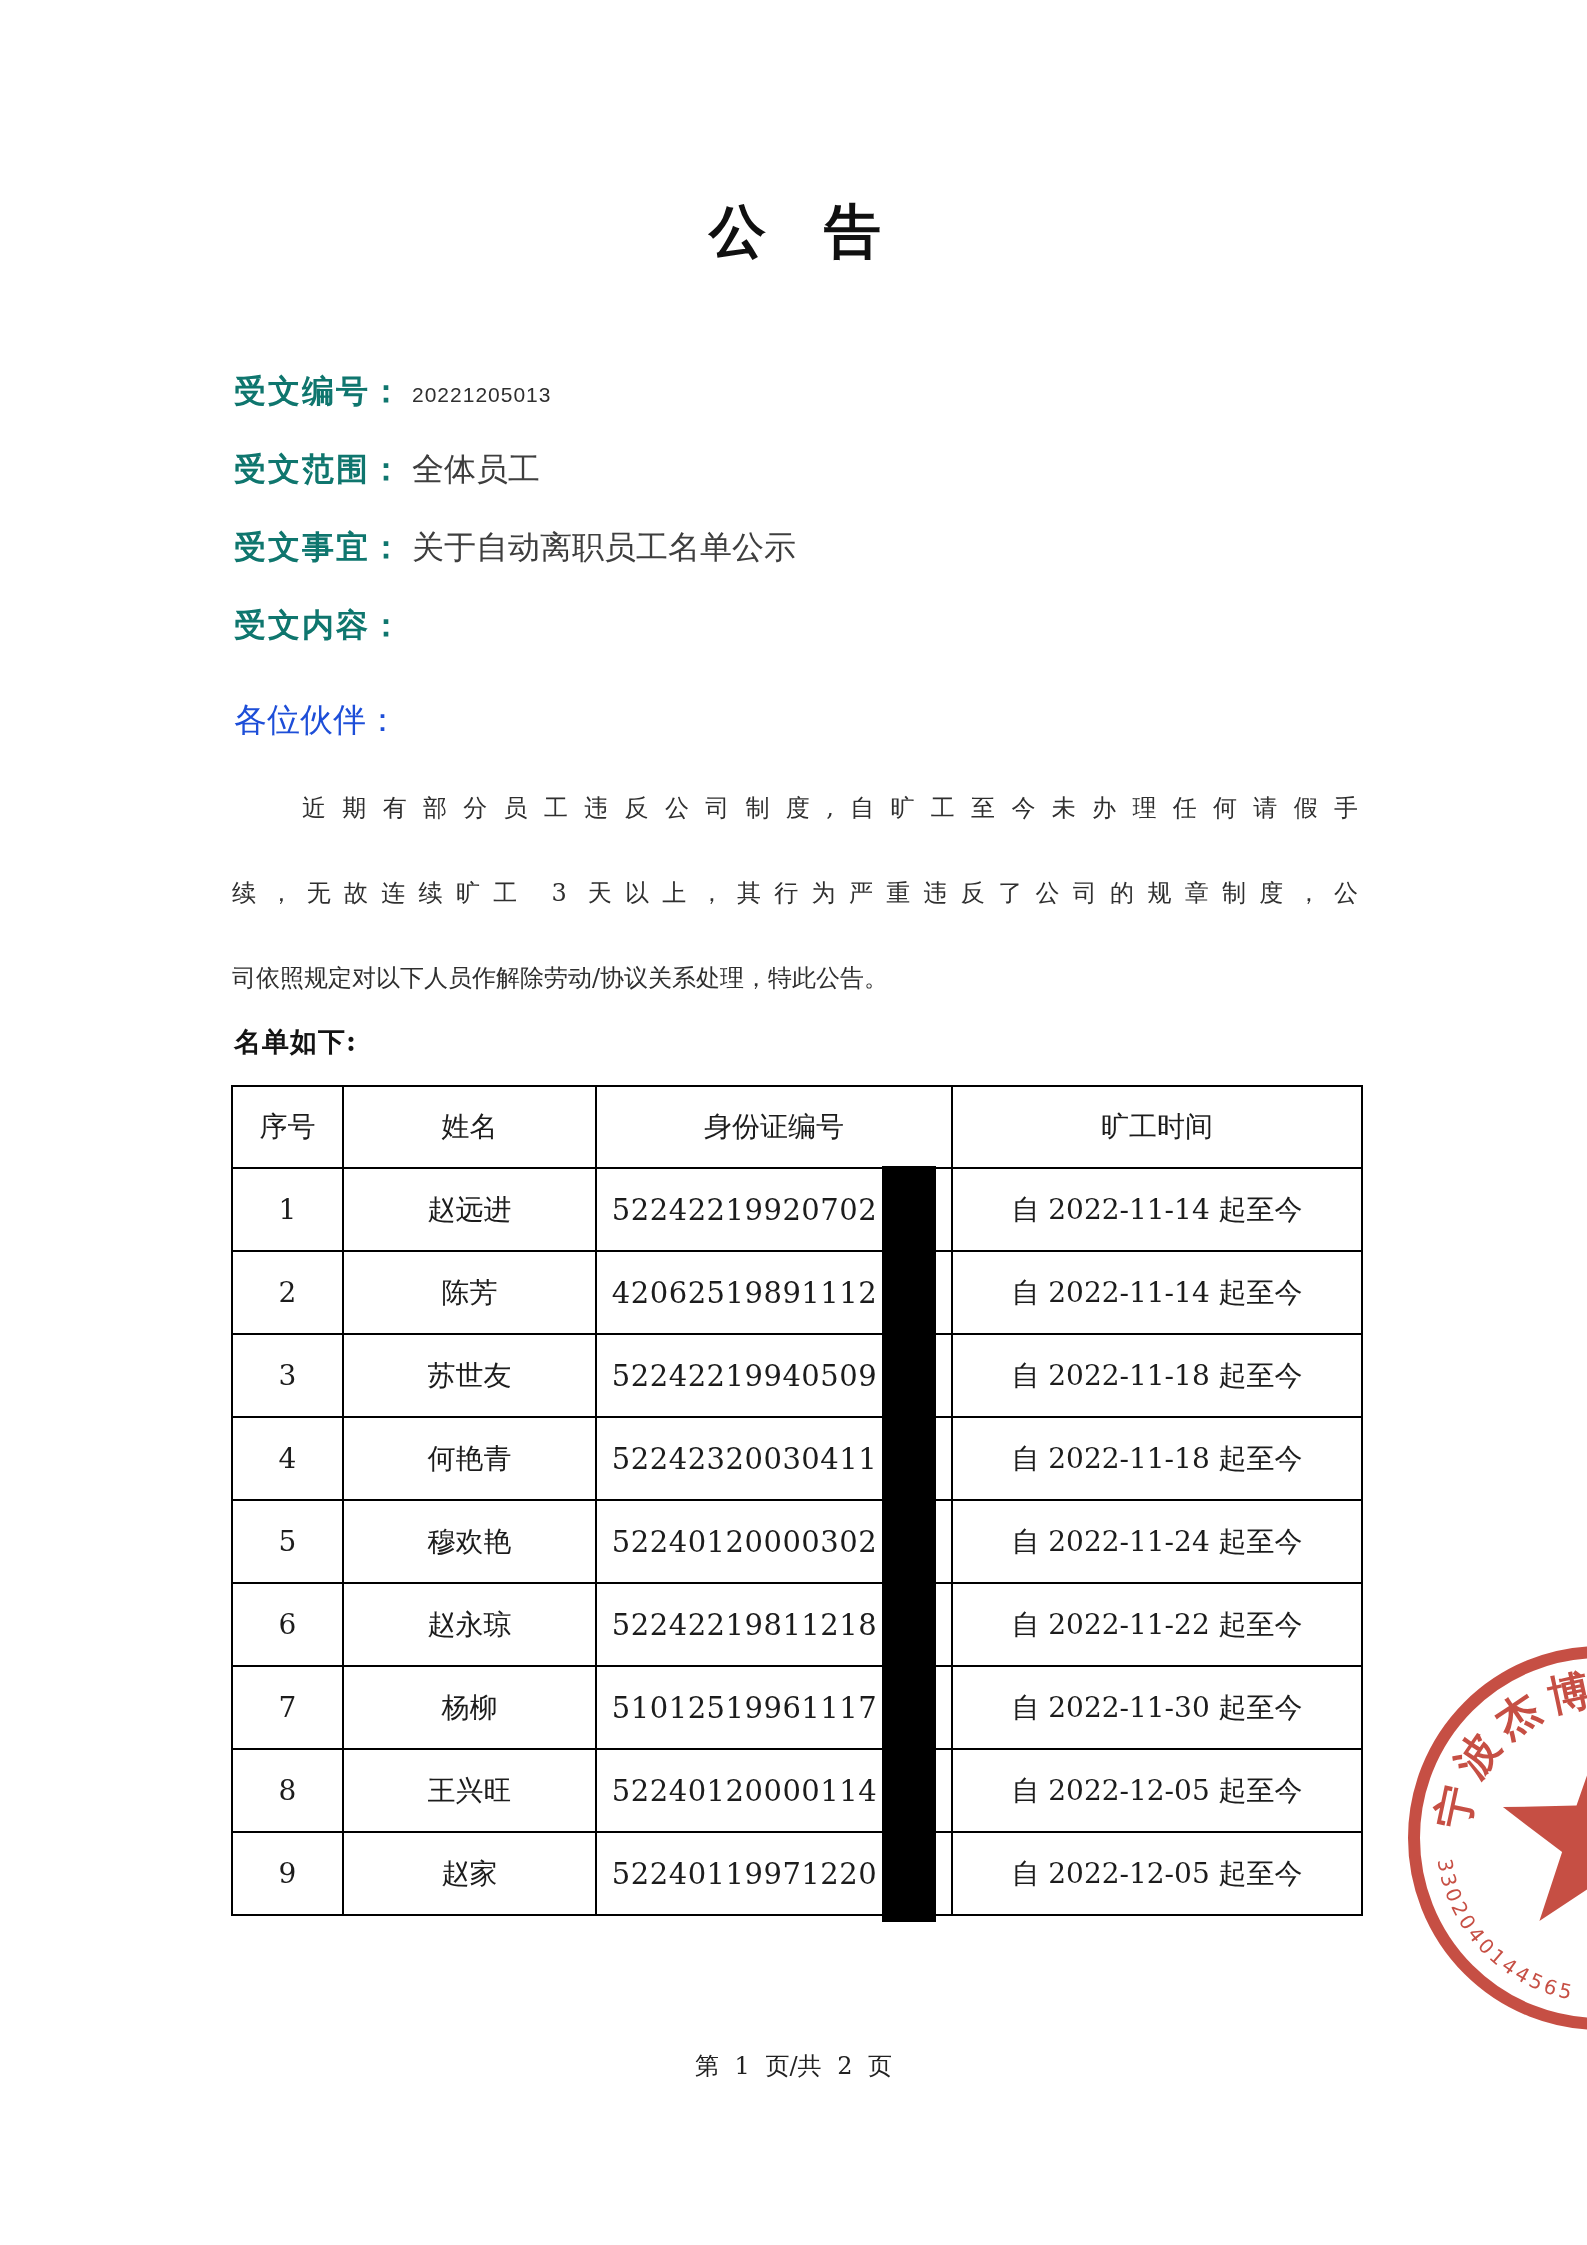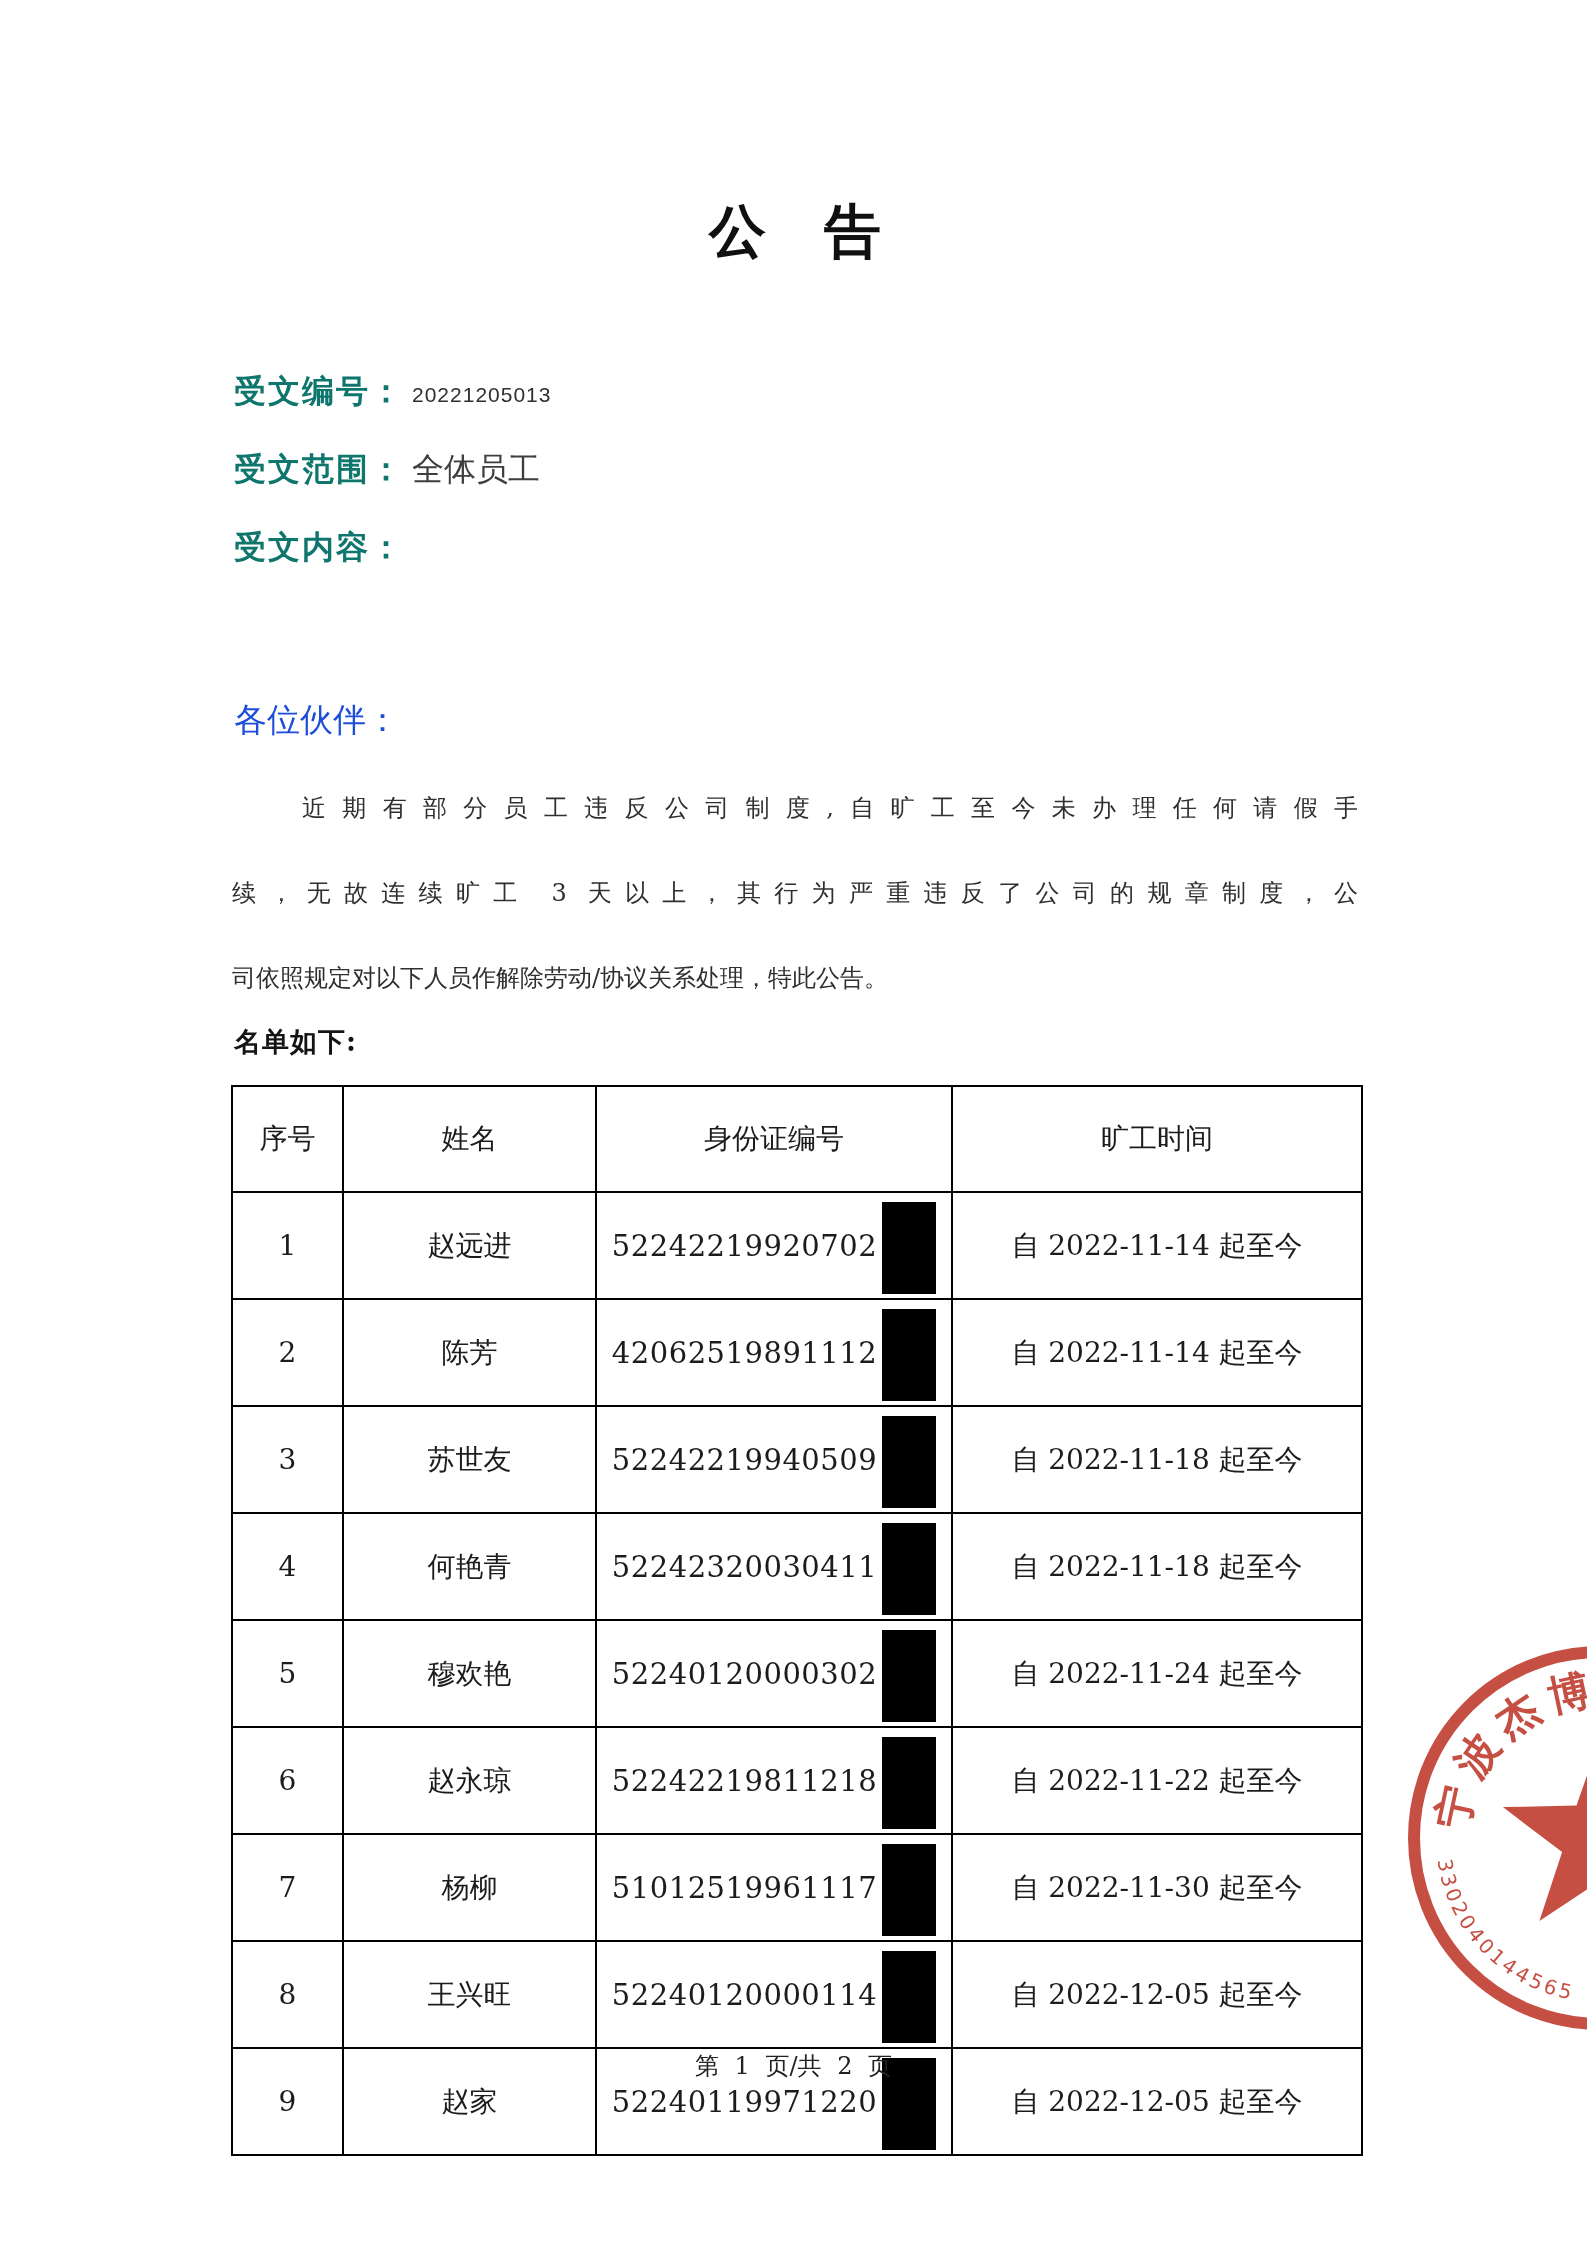--- a/index.html
+++ b/index.html
@@ -18,21 +18,21 @@
   .field-value.num{font-family:"Liberation Sans","DejaVu Sans",sans-serif;font-size:21px;color:#2f2f2f;letter-spacing:1px;}
   .salutation{position:absolute;top:698px;left:234px;font-size:33px;color:#1d4ed8;}
   .body-text{position:absolute;top:766px;left:232px;width:1126px;font-size:24px;color:#2f2f2f;}
   .body-line{line-height:85px;text-align:justify;text-align-last:justify;}
   .body-line.first{text-indent:70px;}
   .body-line.last{text-align-last:left;}
   .list-label{position:absolute;top:1024px;left:234px;font-size:27px;font-weight:700;color:#141414;letter-spacing:1px;}
   table.roster{position:absolute;top:1085px;left:231px;border-collapse:collapse;table-layout:fixed;}
   .roster th,.roster td{
     border:2px solid #000;text-align:center;vertical-align:middle;
-    font-size:28px;font-weight:400;color:#1c1c1c;padding:12px;overflow:visible;
+    font-size:28px;font-weight:400;color:#1c1c1c;padding:0;overflow:visible;
   }
   .roster th{height:80px;}
   .roster td{height:81px;}
   .cell-id .id-text{font-size:29px;letter-spacing:0.5px;}
   .redact{display:inline-block;width:54px;height:92px;background:#000;vertical-align:middle;margin:-32px 0 -32px 5px;}
   .cell-period{font-weight:700;}
   .page-footer{position:absolute;top:2050px;left:0;width:1587px;text-align:center;font-size:24px;color:#222;word-spacing:8px;}
   .stamp{position:absolute;left:1390px;top:1628px;width:420px;height:420px;opacity:0.85;}
   .stamp text{font-family:"DejaVu Serif","Liberation Serif",serif;}
   .stamp .serial-digit{font-family:"DejaVu Sans","Liberation Sans",sans-serif;}
@@ -43,20 +43,23 @@
 <div class="page">
 
   <div class="doc-title">公 告</div>
 
   <div class="fields">
     <div class="field-row">
       <span class="field-label">受文编号：</span><span class="field-value num">20221205013</span>
     </div>
     <div class="field-row">
       <span class="field-label">受文范围：</span><span class="field-value">全体员工</span>
+    </div>
+    <div class="field-row">
+      <span class="field-label">受文事宜：</span><span class="field-value">关于自动离职员工名单公示</span>
     </div>
     <div class="field-row">
       <span class="field-label">受文内容：</span><span class="field-value"></span>
     </div>
   </div>
 
   <div class="salutation">各位伙伴：</div>
 
   <div class="body-text">
     <div class="body-line first">近期有部分员工违反公司制度,自旷工至今未办理任何请假手</div>

